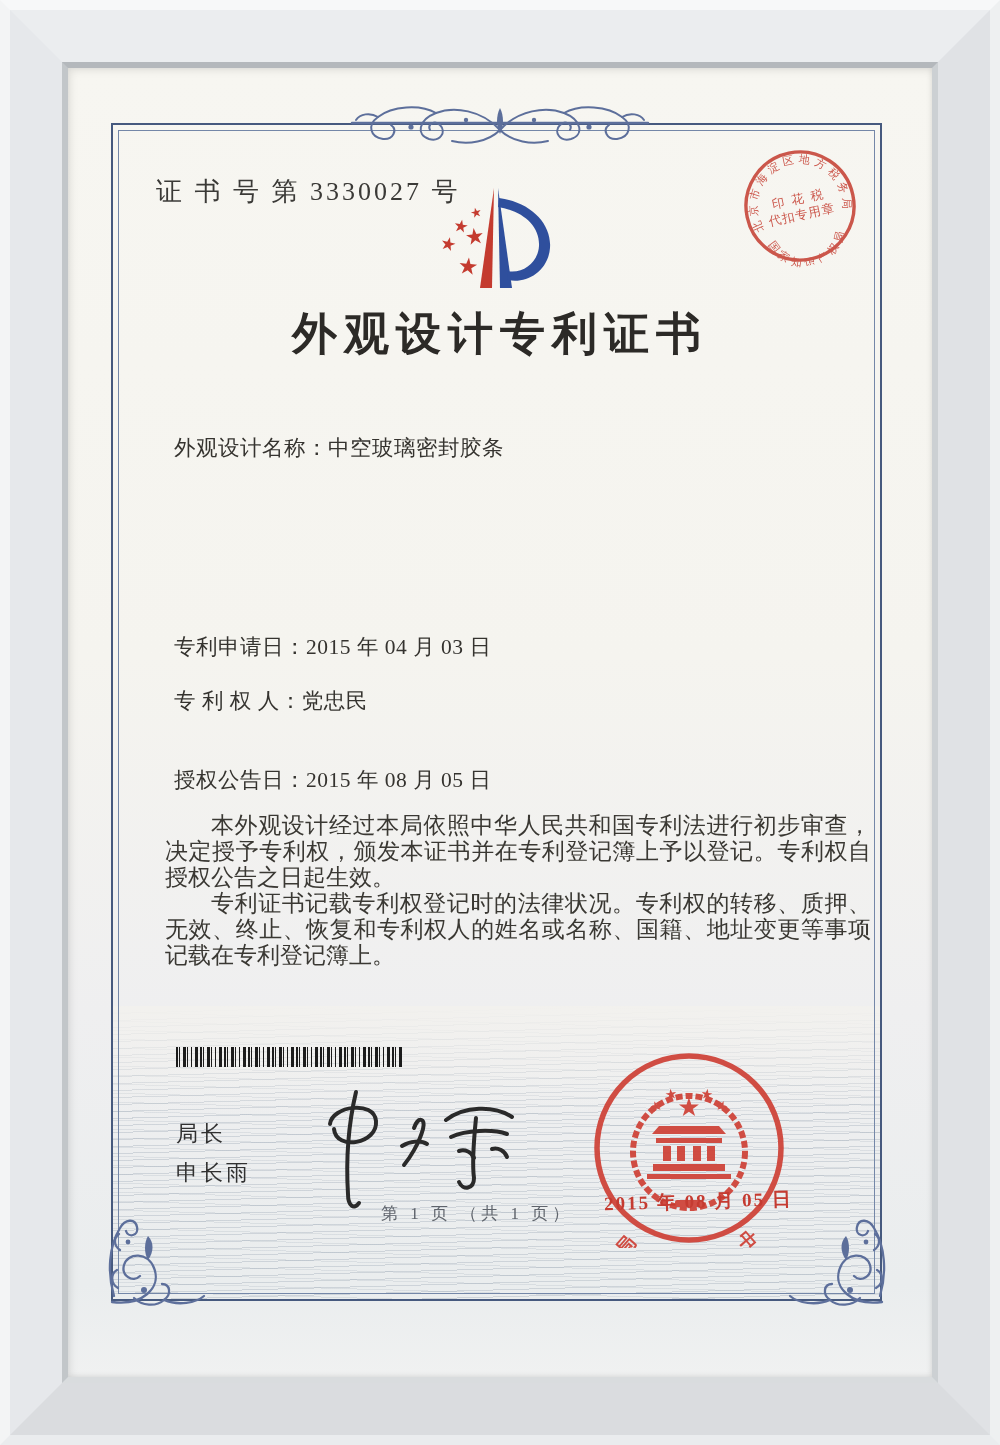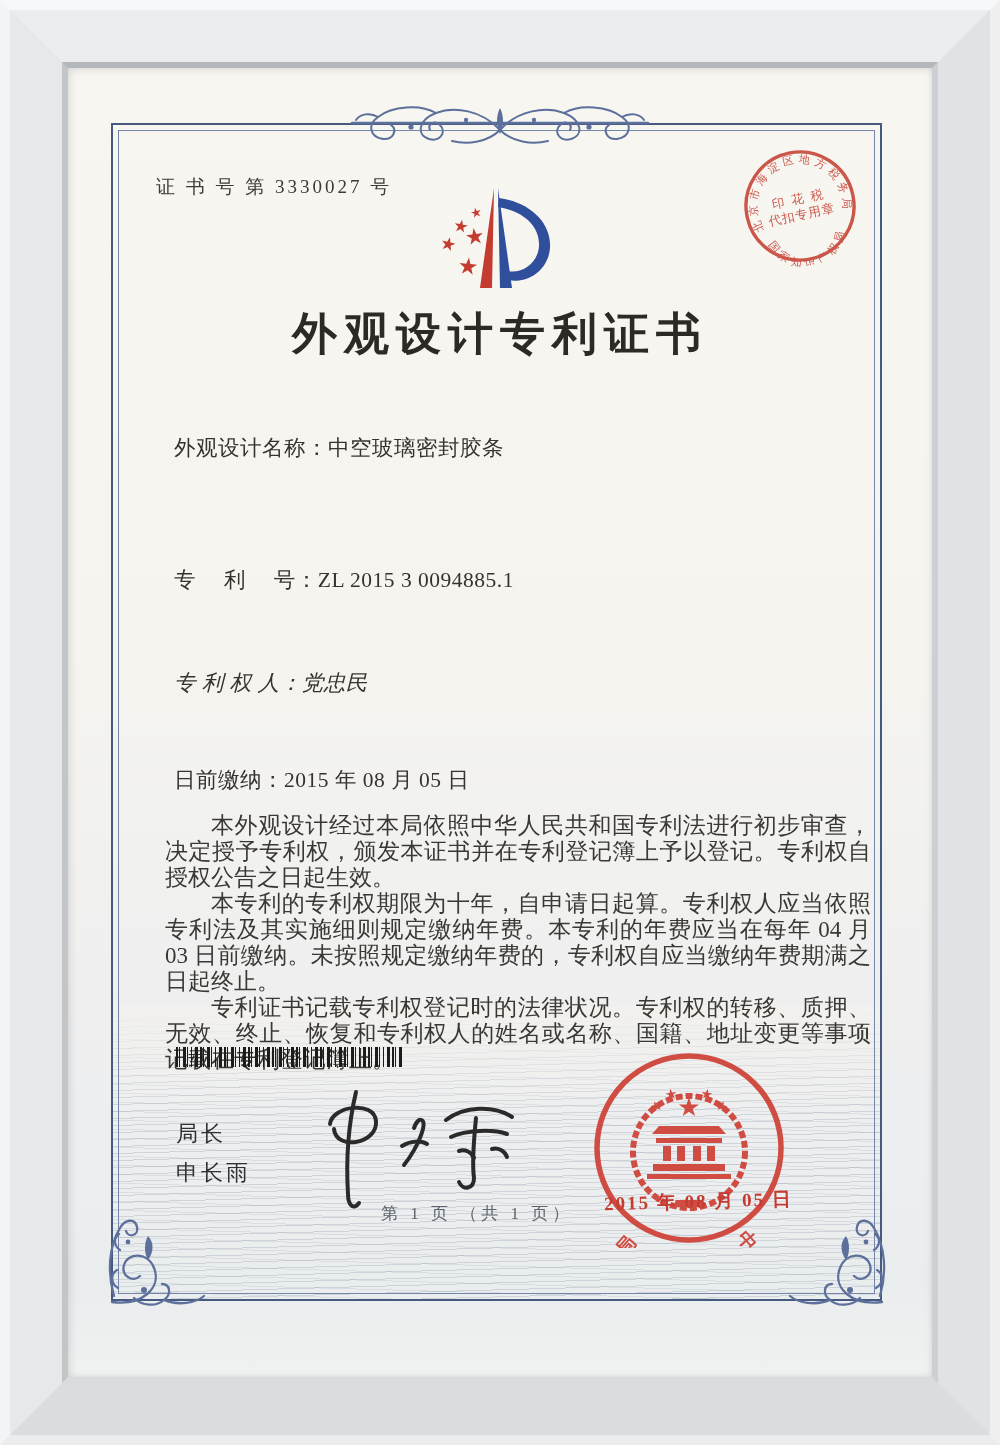--- a/index.html
+++ b/index.html
@@ -33,26 +33,26 @@
   #blue-border{position:absolute;left:43px;top:55px;width:771px;height:1178px;z-index:2;
     border:2.5px solid var(--border-blue);}
   #blue-border-inner{position:absolute;inset:5px;border:1px solid #7487a8;}
   
   .orn{position:absolute;z-index:3;}
   #orn-top{left:50%;transform:translateX(-50%);top:32px;}
   #orn-bl{left:30px;top:1122px;}
   #orn-br{right:36px;top:1122px;transform:scaleX(-1);}
   
   .abs{position:absolute;z-index:4;}
-  #cert-no{left:88px;top:106px;font-size:19px;letter-spacing:3px;color:#3b3a37;}
+  #cert-no{left:88px;top:106px;font-size:26px;letter-spacing:3px;color:#3b3a37;}
   #logo{left:360px;top:116px;}
   #tax-stamp{left:672px;top:78px;transform:rotate(-12deg);opacity:.92;}
   #title{left:0;right:0;top:236px;text-align:center;font-size:45px;font-weight:bold;letter-spacing:7px;color:#2c2a27;}
   .field-row{left:106px;width:660px;font-size:21.5px;color:var(--ink);letter-spacing:.5px;}
-  #row0{top:365px;} #row1{top:433px;} #row2{top:497px;} #row3{top:564px;} #row4{top:600px;font-style:italic;} #row5{top:697px;}
+  #row0{top:365px;} #row1{top:433px;} #row2{top:497px;} #row3{top:564px;} #row4{top:618px;} #row5{top:697px;}
   .field-label{display:inline;}
   .field-value{display:inline;}
   #body-text{left:97px;top:745px;width:706px;font-size:23px;line-height:26px;color:#3a3833;text-align:justify;}
   #body-text p{text-indent:2em;}
   #barcode{left:108px;top:979px;width:226px;height:20px;z-index:4;
     background:repeating-linear-gradient(90deg,
       #1c1c1c 0 2px,rgba(0,0,0,0) 2px 3px,
       #1c1c1c 3px 4px,rgba(0,0,0,0) 4px 7px,
       #1c1c1c 7px 10px,rgba(0,0,0,0) 10px 11px,
       #1c1c1c 11px 12px,rgba(0,0,0,0) 12px 15px,
@@ -151,27 +151,26 @@
       <text class="serifT" font-size="11" fill="#c84a3e" letter-spacing="4">
         <textPath href="#taxBot" startOffset="50%" text-anchor="middle">国家知识产权局</textPath>
       </text>
       <text class="serifT" x="60" y="57" font-size="12.5" fill="#c84a3e" text-anchor="middle" letter-spacing="2">印 花 税</text>
       <text class="serifT" x="60" y="73" font-size="12.5" fill="#c84a3e" text-anchor="middle" letter-spacing="1">代扣专用章</text>
     </svg>
 
     <div id="title" class="abs">外观设计专利证书</div>
 
     <div id="row0" class="abs field-row"><span class="field-label">外观设计名称：</span><span class="field-value">中空玻璃密封胶条</span></div>
-    <div id="row2" class="abs field-row"><span class="field-label">专　 利　 号：</span><span class="field-value">ZL 2015 3 0094885.1</span></div>
+    <div id="row3" class="abs field-row"><span class="field-label">专利申请日：</span><span class="field-value">2015 年 04 月 03 日</span></div>
     <div id="row4" class="abs field-row"><span class="field-label">专 利 权 人：</span><span class="field-value">党忠民</span></div>
-    <div id="row5" class="abs field-row"><span class="field-label">日前缴纳：</span><span class="field-value">2015 年 08 月 05 日</span></div>
+    <div id="row5" class="abs field-row"><span class="field-label">授权公告日：</span><span class="field-value">2015 年 08 月 05 日</span></div>
 
     <div id="body-text" class="abs">
       <p>本外观设计经过本局依照中华人民共和国专利法进行初步审查，决定授予专利权，颁发本证书并在专利登记簿上予以登记。专利权自授权公告之日起生效。</p>
-      <p>本专利的专利权期限为十年，自申请日起算。专利权人应当依照专利法及其实施细则规定缴纳年费。本专利的年费应当在每年 04 月 03 日前缴纳。未按照规定缴纳年费的，专利权自应当缴纳年费期满之日起终止。</p>
       <p>专利证书记载专利权登记时的法律状况。专利权的转移、质押、无效、终止、恢复和专利权人的姓名或名称、国籍、地址变更等事项记载在专利登记簿上。</p>
     </div>
 
     <div id="barcode" class="abs"></div>
 
     <div id="director-label" class="abs">局长</div>
     <div id="director-name" class="abs">申长雨</div>
 
     <svg id="signature" class="abs" width="250" height="160" viewBox="0 0 250 160">
       <g stroke="#2a2a2a" stroke-width="4" fill="none" stroke-linecap="round" stroke-linejoin="round">

